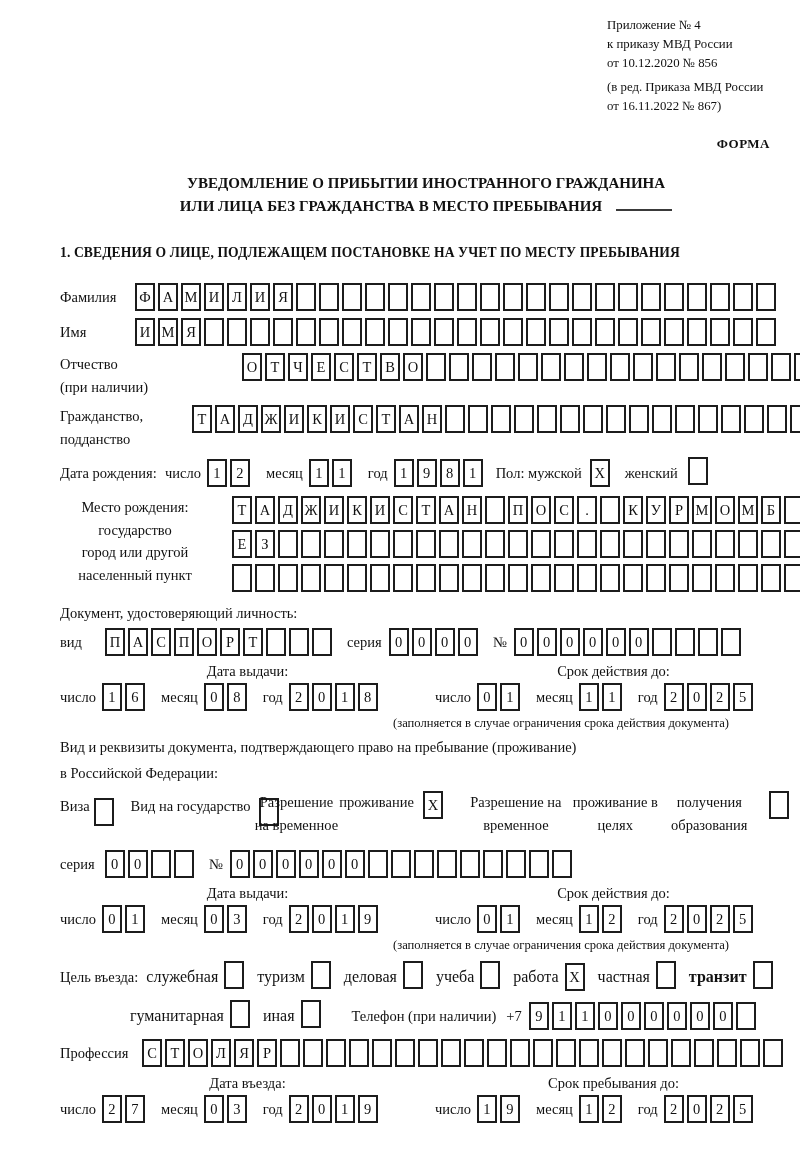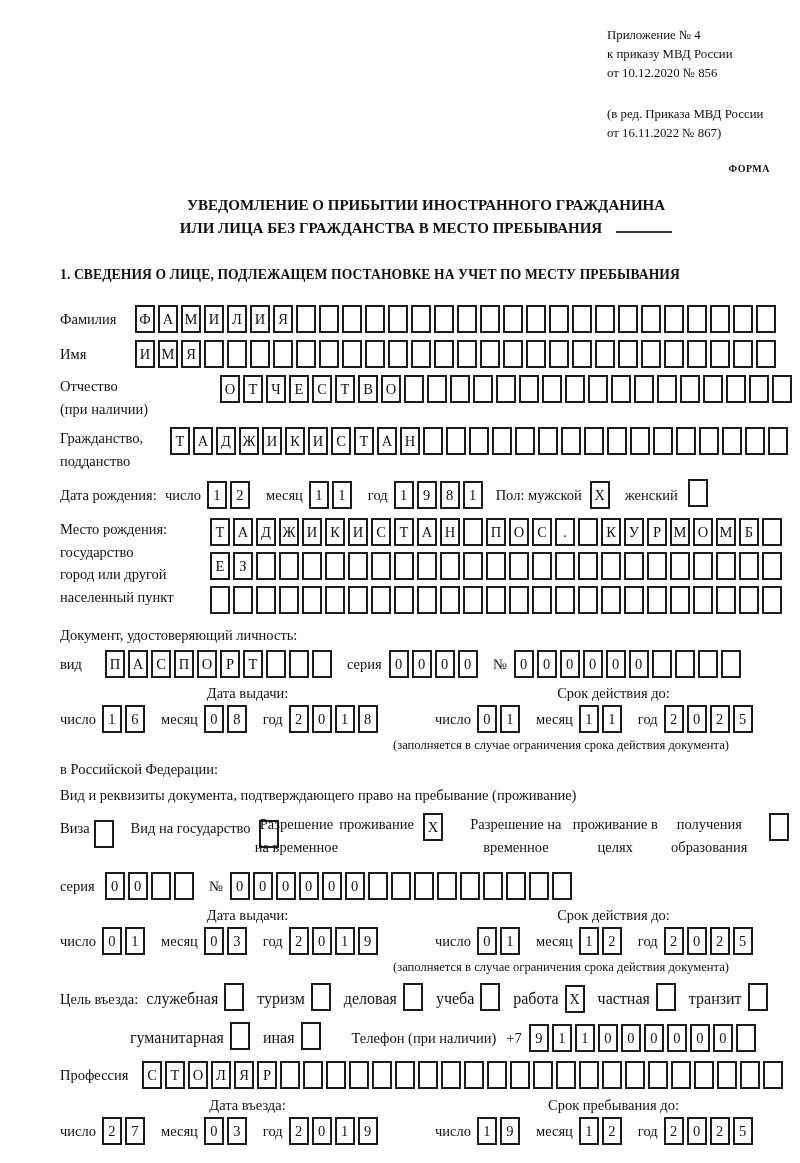--- a/index.html
+++ b/index.html
@@ -1,32 +1,32 @@
 <!DOCTYPE html>
 <html><head>
 <meta charset="utf-8">
 <style>
   html,body{margin:0;padding:0;background:#fff;}
   body{width:800px;height:1163px;overflow:hidden;font-family:"Liberation Serif",serif;color:#111;}
-  .page{padding:26px 8px 0 60px;}
+  .page{padding:16px 8px 0 60px;}
   
   .hdr{margin-left:auto;width:185px;font-size:12.8px;line-height:1.5;}
-  .hdr .amend{margin-top:21px;}
-  .forma{text-align:right;font-weight:bold;font-size:10px;letter-spacing:.5px;margin:20px 22px 0 0;font-family:Liberation Serif, serif;}
+  .hdr .amend{margin-top:4px;}
+  .forma{text-align:right;font-weight:bold;font-size:13px;letter-spacing:.5px;margin:20px 22px 0 0;font-family:Liberation Serif, serif;}
   
   .title{text-align:center;font-weight:bold;font-size:15px;line-height:1.55;margin-top:20px;}
   .blank-line{display:inline-block;width:56px;border-bottom:2px solid #3a3a3a;height:13px;margin-left:14px;}
   .sec{font-weight:bold;font-size:13.6px;margin-top:27px;letter-spacing:.1px;}
   .form{margin-top:22px;}
   
   .row{display:flex;align-items:center;margin-bottom:7px;}
-  .align-top{align-items:flex-start;}
+  .align-top{align-items:flex-start;gap:22px;}
   .lbl{font-size:14.5px;flex:0 0 auto;}
   .lbl-stack{font-size:14.5px;line-height:1.55;flex:0 0 auto;}
-  .w75{width:75px;} .w110{width:110px;} .w160{width:160px;} .w150{width:150px;}
+  .w75{width:75px;} .w110{width:110px;} .w160{width:160px;} .w150{width:150px;text-align:center;}
   .w105{width:105px;} .w45{width:45px;} .w82{width:82px;}
   .cells{display:inline-flex;flex:0 0 auto;}
   .cells-stack .cells{margin-bottom:6px;display:flex;}
   .cell{display:inline-flex;align-items:center;justify-content:center;width:16px;height:24px;
         border:2px solid #1c1c1c;margin-right:3px;font-size:14.5px;flex:0 0 auto;background:#fff;}
   .inl{margin:0 7px 0 12px;}
   
   .dg{display:inline-flex;align-items:center;flex:0 0 auto;}
   .dg .dg-label{font-size:14.5px;margin:0 6px 0 13px;}
   .dg .dg-label:first-child{margin-left:0;}
@@ -395,22 +395,22 @@
             <span class="cell">0</span>
             <span class="cell">2</span>
             <span class="cell">5</span>
           </span></div>
     </div>
     <div class="note-r">
       <div class="sp"></div>
       <div class="nt">(заполняется в случае ограничения срока действия документа)</div>
     </div>
 
+    <div class="plain">Вид и реквизиты документа, подтверждающего право на пребывание (проживание)</div>
     <div class="plain">в Российской Федерации:</div>
-    <div class="plain">Вид и реквизиты документа, подтверждающего право на пребывание (проживание)</div>
 
     <div class="permit-row">
       <span class="pr-item">
         <span class="lbl">Виза</span>
         <span class="cbx" style="margin-left:4px;"><span class="cell"></span></span>
       </span>
       <span class="pr-item">
         <span class="lbl">Вид на государство</span>
         <span class="cbx"><span class="cell"></span></span>
       </span>
@@ -515,21 +515,21 @@
           <span class="cbx"><span class="cell"></span></span>
         </span>
       <span class="opt">
           <span>работа</span>
           <span class="cbx"><span class="cell">X</span></span>
         </span>
       <span class="opt">
           <span>частная</span>
           <span class="cbx"><span class="cell"></span></span>
         </span>
-      <span class="opt" style="margin-right:0;">
+      <span class="opt" style="margin-right:0;font-weight:bold;">
           <span>транзит</span>
           <span class="cbx"><span class="cell"></span></span>
         </span>
     </div>
 
     <div class="row">
       <span class="opt indent70">
           <span>гуманитарная</span>
           <span class="cbx"><span class="cell"></span></span>
         </span>

